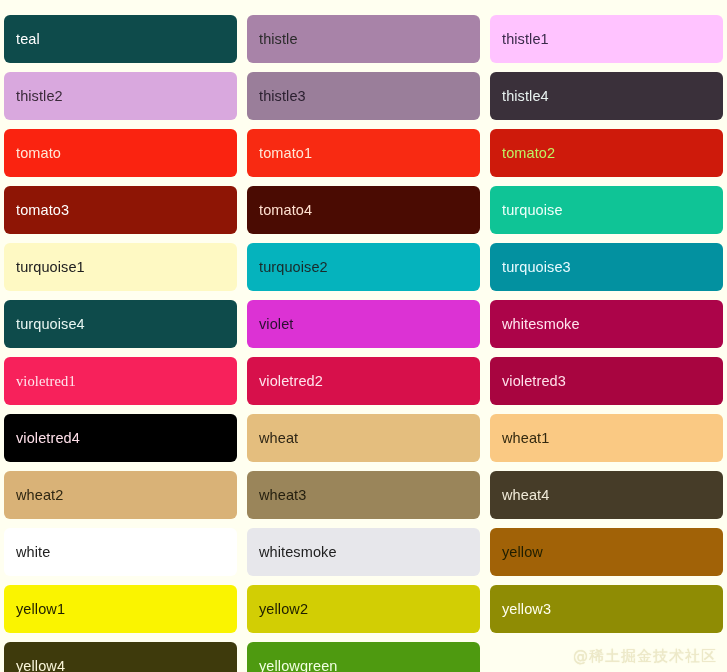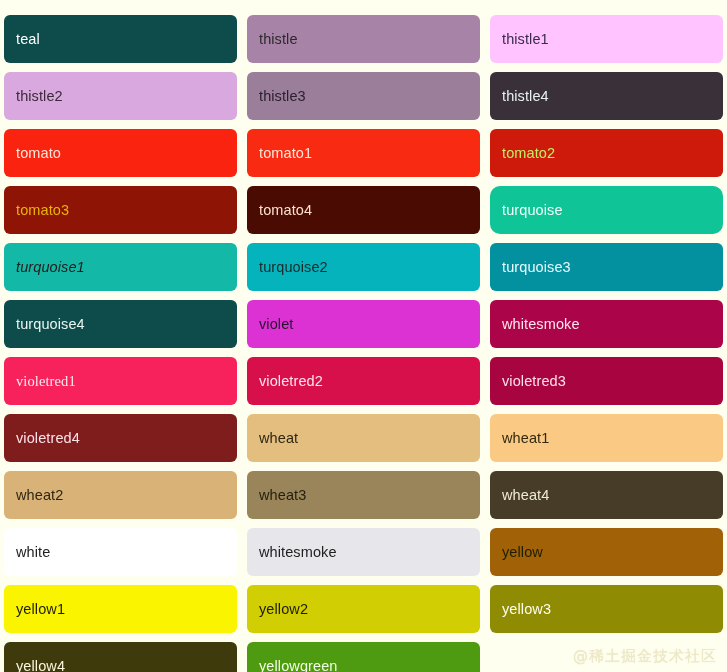--- a/index.html
+++ b/index.html
@@ -87,29 +87,29 @@
     <div class="swatch" style="background: rgb(250, 35, 16);">
       <span class="swatch-label" style="color: rgb(255, 232, 216);">tomato</span>
     </div>
     <div class="swatch" style="background: rgb(248, 42, 18);">
       <span class="swatch-label" style="color: rgb(255, 232, 216);">tomato1</span>
     </div>
     <div class="swatch" style="background: rgb(206, 26, 11);">
       <span class="swatch-label" style="color: #bef264;">tomato2</span>
     </div>
     <div class="swatch" style="background: rgb(142, 21, 5);">
-      <span class="swatch-label" style="color: #eab308;">tomato3</span>
+      <span class="swatch-label" style="color: #ffffff;">tomato3</span>
     </div>
     <div class="swatch" style="background: rgb(74, 11, 2);">
       <span class="swatch-label" style="color: rgb(255, 224, 208);">tomato4</span>
     </div>
-    <div class="swatch" style="background: rgb(15, 196, 150); border-radius: 10px;">
+    <div class="swatch" style="background: rgb(15, 196, 150);">
       <span class="swatch-label" style="color: rgb(240, 255, 250);">turquoise</span>
     </div>
-    <div class="swatch" style="background: #14b8a6; font-style: italic;">
+    <div class="swatch" style="background: #fef9c3;">
       <span class="swatch-label" style="color: rgb(32, 32, 32);">turquoise1</span>
     </div>
     <div class="swatch" style="background: rgb(5, 179, 189);">
       <span class="swatch-label" style="color: rgb(26, 42, 42);">turquoise2</span>
     </div>
     <div class="swatch" style="background: rgb(3, 145, 160);">
       <span class="swatch-label" style="color: rgb(234, 251, 255);">turquoise3</span>
     </div>
     <div class="swatch" style="background: rgb(14, 75, 75);">
       <span class="swatch-label" style="color: rgb(232, 246, 242);">turquoise4</span>
@@ -122,21 +122,21 @@
     </div>
     <div class="swatch" style="background: rgb(247, 33, 91);">
       <span class="swatch-label" style="color: rgb(255, 232, 238); font-family: Liberation Serif, serif;">violetred1</span>
     </div>
     <div class="swatch" style="background: rgb(215, 16, 75);">
       <span class="swatch-label" style="color: rgb(255, 228, 236);">violetred2</span>
     </div>
     <div class="swatch" style="background: rgb(168, 5, 64);">
       <span class="swatch-label" style="color: rgb(255, 224, 234);">violetred3</span>
     </div>
-    <div class="swatch" style="background: #7f1d1d;">
+    <div class="swatch" style="background: #000000;">
       <span class="swatch-label" style="color: rgb(255, 224, 234);">violetred4</span>
     </div>
     <div class="swatch" style="background: rgb(228, 190, 126);">
       <span class="swatch-label" style="color: rgb(46, 38, 22);">wheat</span>
     </div>
     <div class="swatch" style="background: rgb(250, 201, 131);">
       <span class="swatch-label" style="color: rgb(51, 41, 15);">wheat1</span>
     </div>
     <div class="swatch" style="background: rgb(217, 178, 119);">
       <span class="swatch-label" style="color: rgb(46, 38, 18);">wheat2</span>

